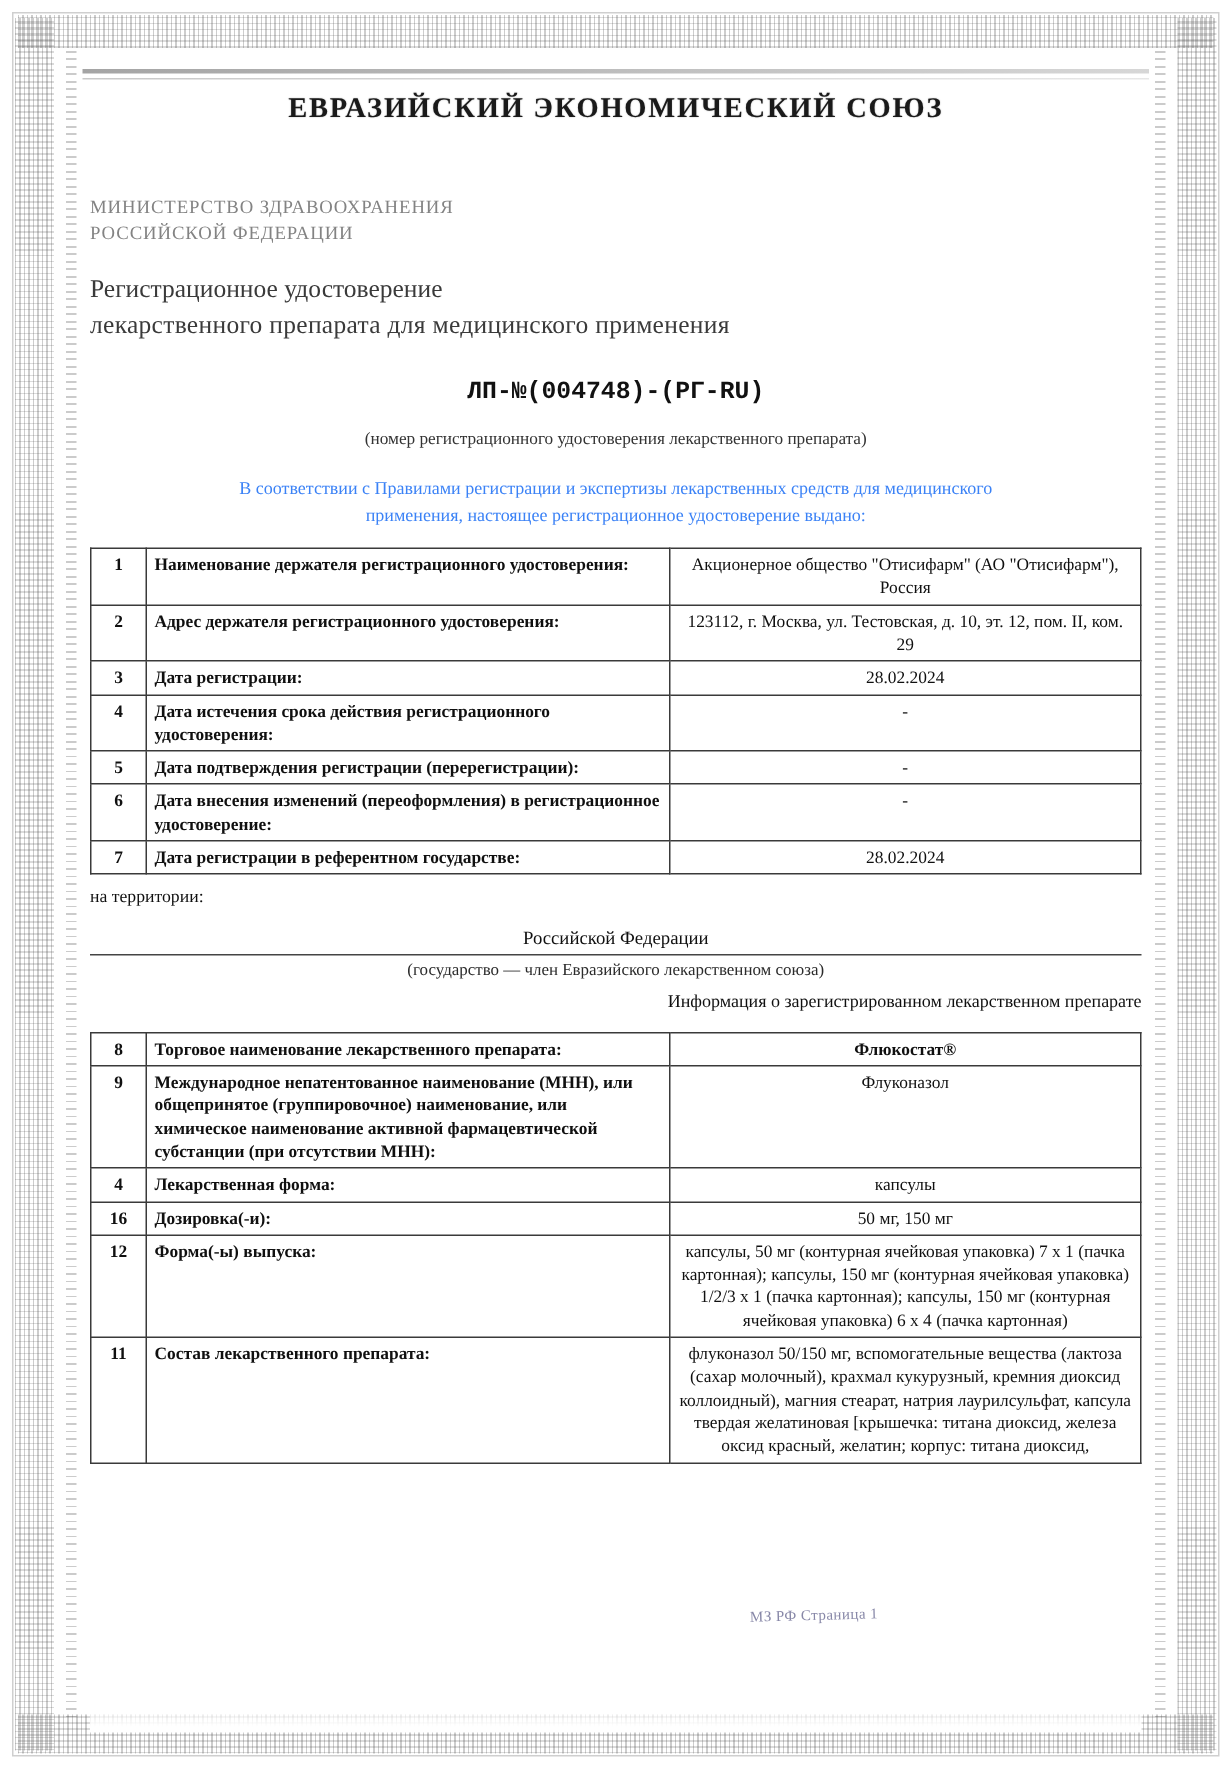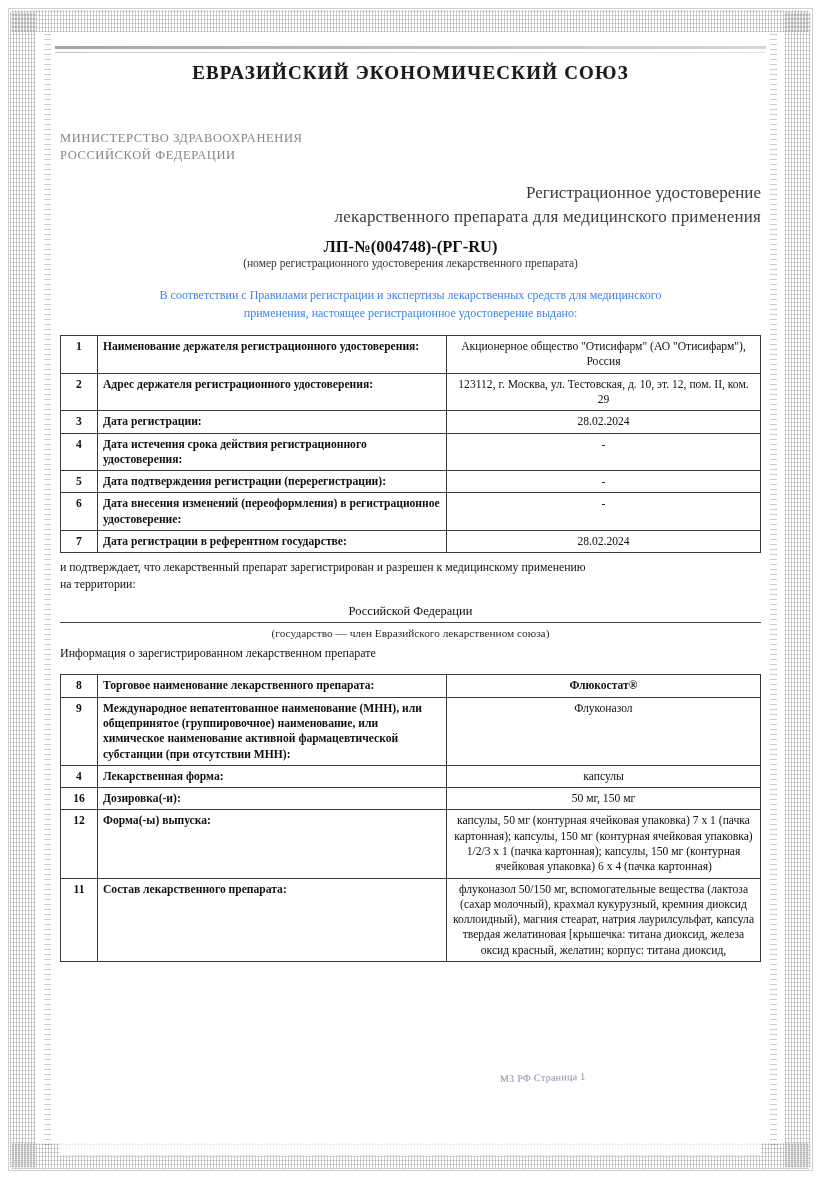--- a/index.html
+++ b/index.html
@@ -82,39 +82,40 @@
   }
 
   .ministry {
     font-size: 12.5px;
     letter-spacing: .6px;
     color: #6e6e6e;
     line-height: 1.35;
     opacity: .85;
   }
   .doc-title {
-    text-align: right;
+    text-align: left;
     font-size: 17px;
     margin-top: 17px;
     line-height: 1.45;
     color: #2a2a2a;
     opacity: .92;
   }
   .doc-title .line2 { letter-spacing: .2px; }
   .doc-number {
     text-align: center;
     font-weight: bold;
     font-size: 16.5px;
-    margin-top: 7px;
+    margin-top: 21px;
     color: #111;
+    font-family: Liberation Mono, monospace;
   }
   .caption {
     text-align: center;
     font-size: 11.5px;
-    margin-top: 0;
+    margin-top: 17px;
     color: #333;
   }
   .preamble {
     text-align: center;
     font-size: 12px;
     margin-top: 17px;
     line-height: 1.5;
     color: #3b82f6;
   }
 
@@ -155,21 +156,21 @@
     border-bottom: 1px solid #444;
     padding-bottom: 3px;
   }
   .country-sub {
     text-align: center;
     font-size: 11.3px;
     margin-top: 4px;
     color: #2b2b2b;
   }
   .section-sub {
-    text-align: left;
+    text-align: right;
     font-size: 12px;
     margin-top: 7px;
     margin-bottom: 2px;
   }
   .bold-center { font-weight: bold; }
 
   .stamp {
     position: absolute;
     left: 500px;
     top: 1072px;
@@ -261,21 +262,20 @@
         </tr>
         <tr>
           <td class="num">7</td>
           <td class="label">Дата регистрации в референтном государстве:</td>
           <td class="value">28.02.2024</td>
         </tr>
       </tbody>
     </table>
 
     <div class="after-table">
-      <div>и подтверждает, что лекарственный препарат зарегистрирован и разрешен к медицинскому применению</div>
       <div>на территории:</div>
     </div>
 
     <div class="country-line">Российской Федерации</div>
     <div class="country-sub">(государство — член Евразийского лекарственном союза)</div>
     <div class="section-sub">Информация о зарегистрированном лекарственном препарате</div>
 
     <table class="reg">
       <tbody>
         <tr>

